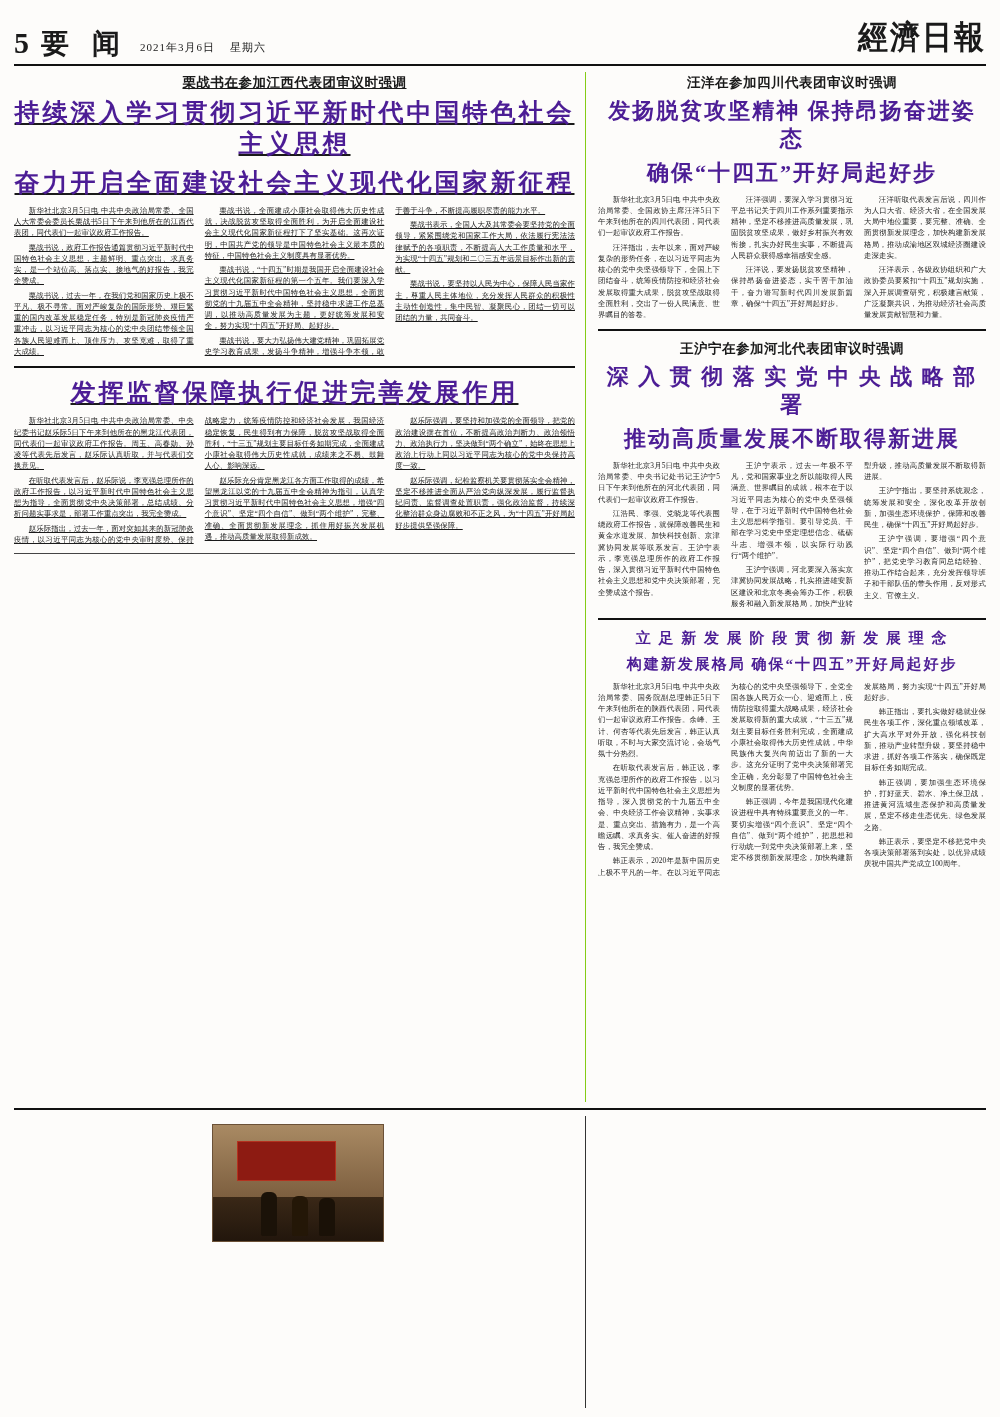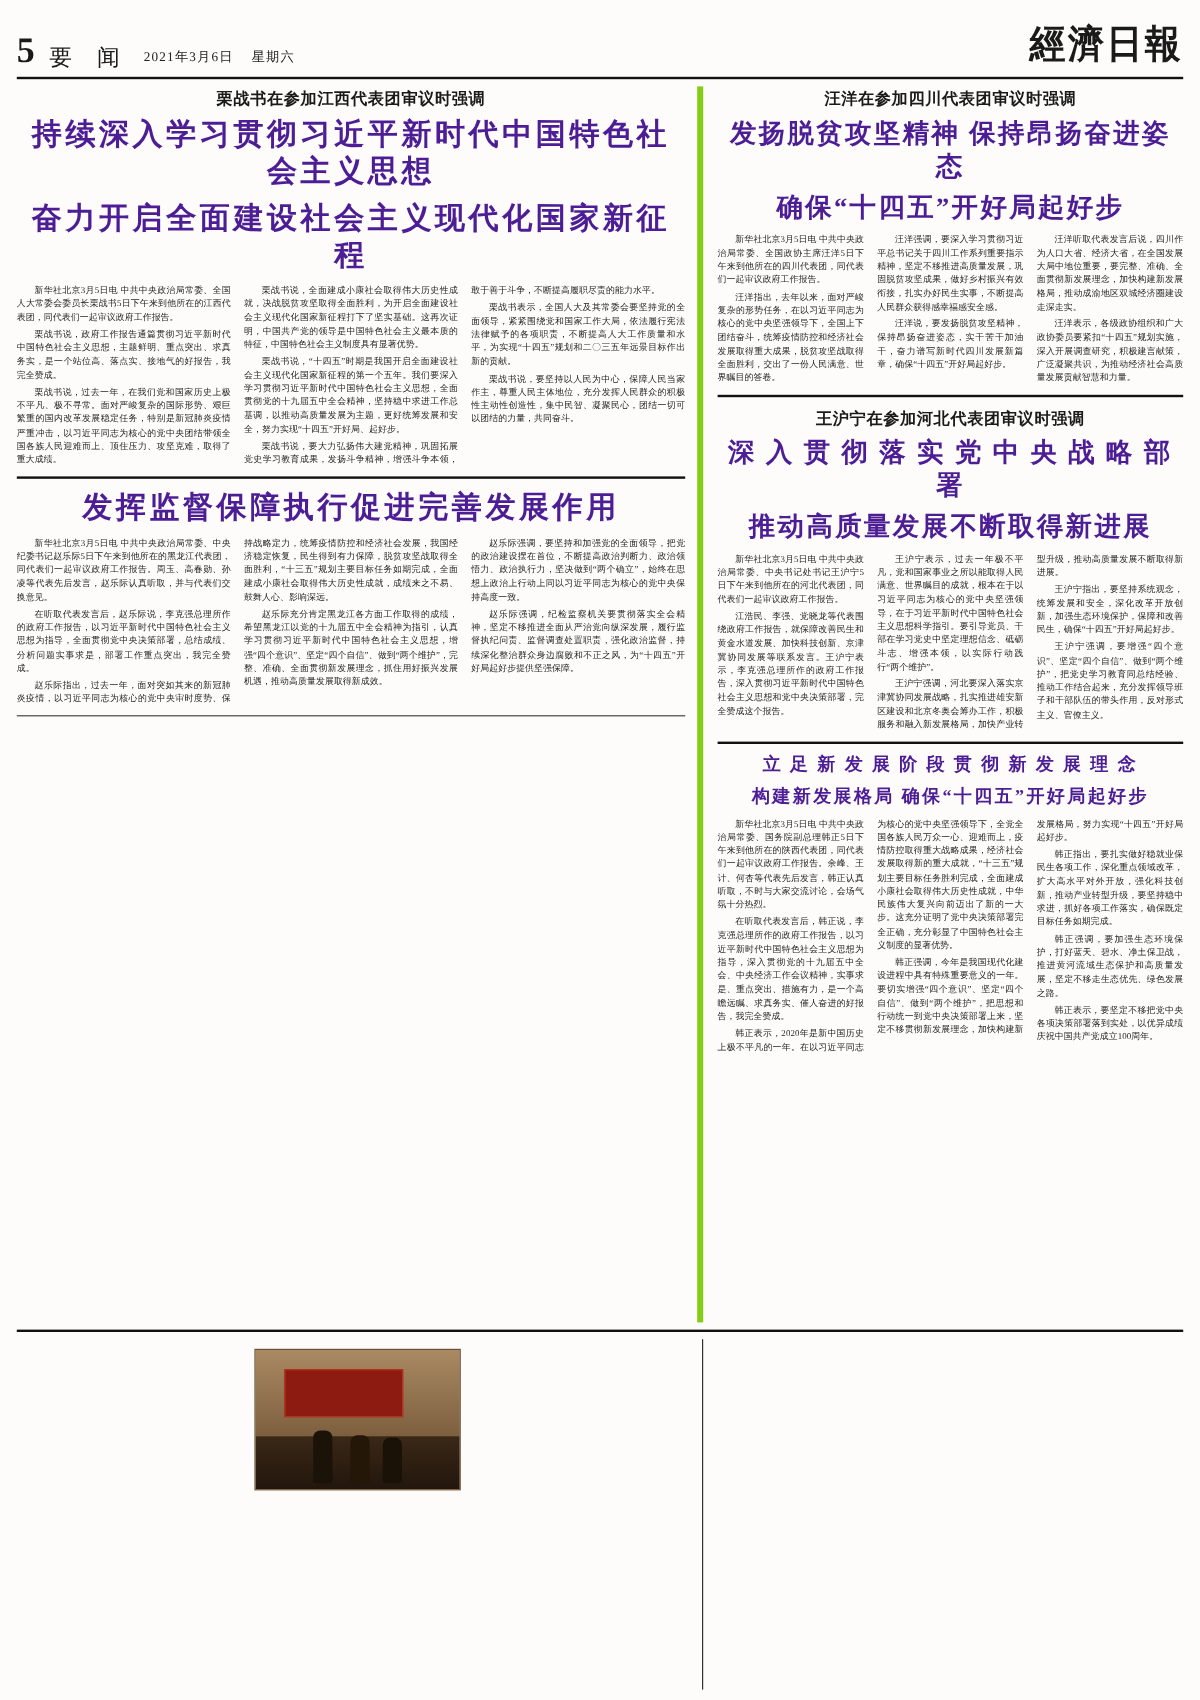--- a/index.html
+++ b/index.html
@@ -28,38 +28,38 @@
     border-bottom: 2.5px solid #111;
     padding-bottom: 6px;
     margin-bottom: 6px;
   }
   .mast-left { display: flex; align-items: flex-end; gap: 12px; }
   .page-num {
     font-size: 30px; font-weight: bold; line-height: 1;
     font-family: "Liberation Serif", serif;
   }
   .section-name {
-    font-size: 19px; font-weight: normal; letter-spacing: 8px; line-height: 1;
+    font-size: 28px; font-weight: bold; letter-spacing: 8px; line-height: 1;
   }
   .mast-date {
     font-size: 11px; letter-spacing: 1px; padding-bottom: 3px; color: #222; margin-top: 30px;
   }
   .mast-right {
     font-size: 30px; font-weight: bold; letter-spacing: 2px;
     font-family: "Liberation Serif", serif;
     transform: scaleY(1.08);
   }
 
   
   .content {
     display: flex;
     gap: 0;
     height: 1030px;
   }
-  .col-left  { width: 572px; padding-right: 10px; border-right: 5px solid #84cc16; }
+  .col-left  { width: 572px; padding-right: 10px; border-right: 1px solid #84cc16; text-decoration: underline; }
   .col-right { width: 400px; padding-left: 12px; }
 
   
   .kicker {
     text-align: center;
     font-size: 13.5px;
     font-weight: bold;
     letter-spacing: 0.5px;
     margin: 2px 0 5px 0;
   }

